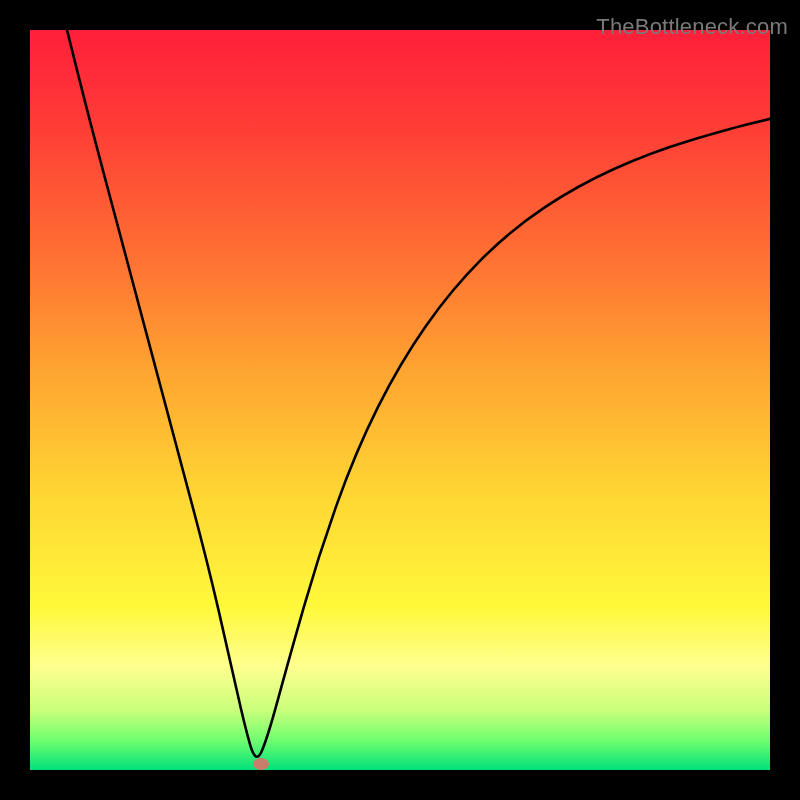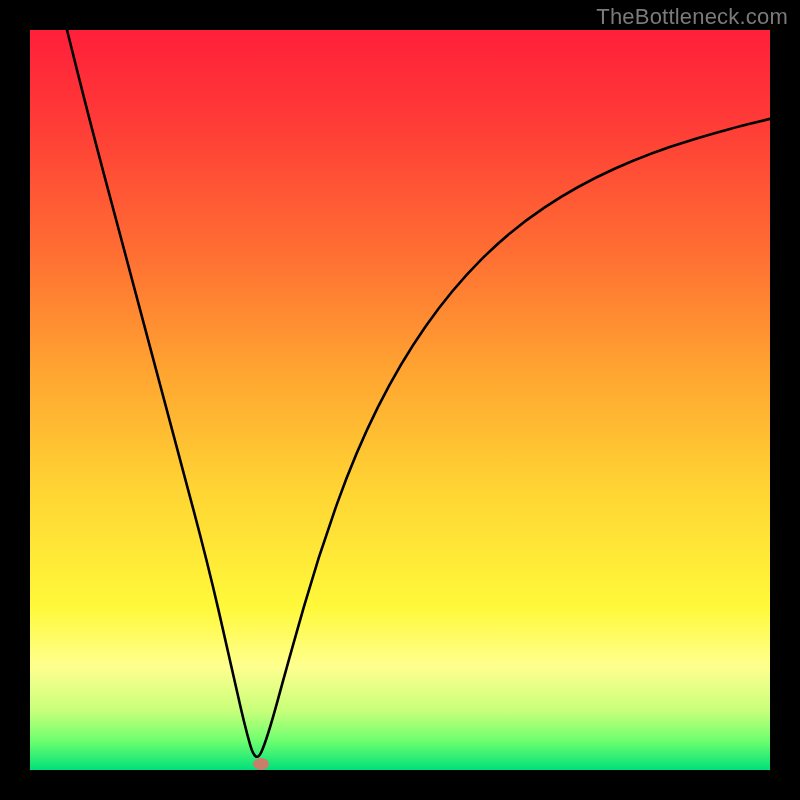--- a/index.html
+++ b/index.html
@@ -49,21 +49,21 @@
   .dot {
     position: absolute;
     width: 16px;
     height: 12px;
     background: #c97d6b;
     border-radius: 50%;
     transform: translate(-50%, -50%);
   }
   .watermark {
     position: absolute;
-    top: 4px;
+    top: 14px;
     right: 12px;
     color: #7a7a7a;
     font-size: 22px;
     font-weight: 500;
     letter-spacing: 0.2px;
     user-select: none;
   }
 </style>
 </head>
 <body>

